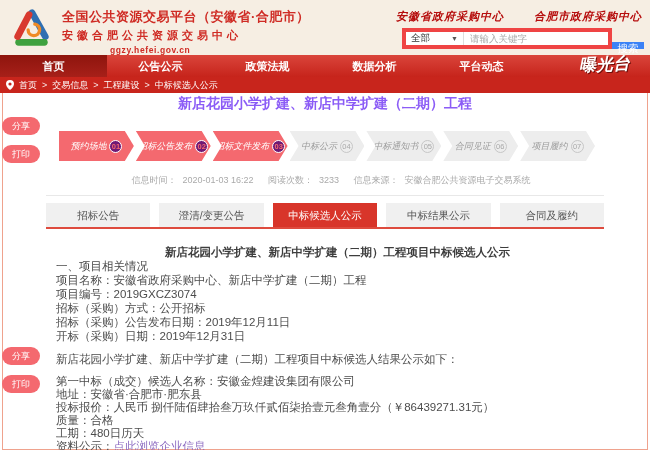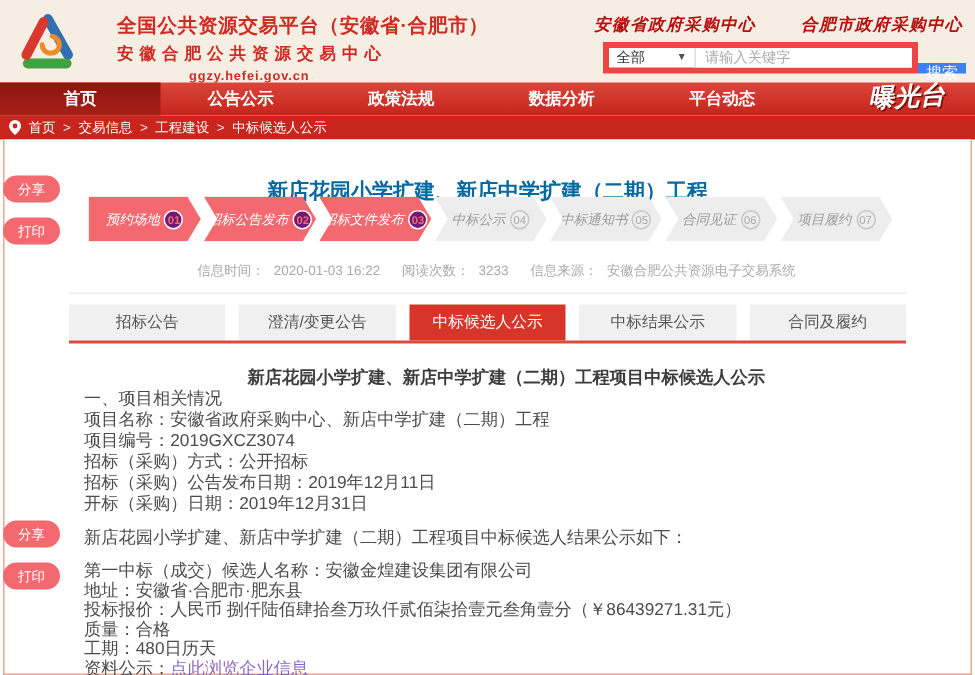--- a/index.html
+++ b/index.html
@@ -2,21 +2,21 @@
 <html><head>
 <meta charset="utf-8">
 <style>
   * { margin:0; padding:0; box-sizing:border-box; }
   html,body { width:650px; height:450px; }
   body { position:relative; font-family:"Liberation Sans",sans-serif; background:#fff; overflow:hidden; }
 
   
   .header { position:absolute; top:0; left:0; right:0; height:55px; background:#f6eee3; }
   .logo { position:absolute; left:10px; top:7px; width:42px; height:42px; }
-  .brand { position:absolute; left:78px; top:8px; }
+  .brand { position:absolute; left:62px; top:8px; }
   .brand-title { color:#cf2b24; font-weight:bold; font-size:13px; letter-spacing:0.5px; }
   .brand-sub   { color:#cf2b24; font-weight:bold; font-size:11px; letter-spacing:4px; margin-top:2px; }
   .brand-url   { color:#cf2b24; font-weight:bold; font-size:8.5px; letter-spacing:0.6px; margin-top:2px;padding-left:48px; }
   .gov-links { position:absolute; top:9px; right:8px; display:flex; gap:30px;
                font-family:"Liberation Serif",serif; font-style:italic; font-weight:bold;
                color:#b60d0d; font-size:11px; letter-spacing:1px; }
   .searchbar { position:absolute; top:28px; left:402px; right:6px; height:21px; display:flex; }
   .search-box { flex:1; display:flex; background:#fff; border:4px solid #ef4444; }
   .search-select { width:58px; display:flex; align-items:center; justify-content:space-between;
                    padding:0 5px; border-right:1px solid #ddd; font-size:9.5px; color:#333; cursor:pointer; }
@@ -40,22 +40,22 @@
   
   .crumbbar { position:absolute; top:77px; left:0; right:0; height:16px; background:#c8251c;
               display:flex; align-items:center; gap:5px; padding-left:6px;
               color:#fff; font-size:9px; }
   .crumb { cursor:pointer; }
   .crumb-sep { opacity:.9; }
 
   
   .frame { position:absolute; top:93px; left:2px; right:2px; bottom:0; background:#fff;
            border-left:1px solid #efa28d; border-right:1px solid #efa28d; border-bottom:1px solid #efa28d; }
-  .page-title { position:absolute; top:26px; left:0; right:0; text-align:center;
-                font-size:14px; font-weight:bold; color:#0369a1; }
+  .page-title { position:absolute; top:2px; left:0; right:0; text-align:center;
+                font-size:14px; font-weight:bold; color:#8b5cf6; }
 
   
   .steps { position:absolute; top:38px; left:56px; width:536px; height:30px; display:flex; gap:2px; }
   .step { flex:1; display:flex; align-items:center; justify-content:center; gap:3px;
           background:#ededed; white-space:nowrap;
           clip-path:polygon(0 0, calc(100% - 9px) 0, 100% 50%, calc(100% - 9px) 100%, 0 100%, 9px 50%); }
   .step:first-child { clip-path:polygon(0 0, calc(100% - 9px) 0, 100% 50%, calc(100% - 9px) 100%, 0 100%); }
   .step .lbl { font-size:9px; color:#9b9b9b;font-style:italic; }
   .step .num { width:13px; height:13px; border-radius:50%; border:1px solid #c6c6c6;
                color:#a8a8a8; font-size:7.5px; line-height:12px; text-align:center; }

